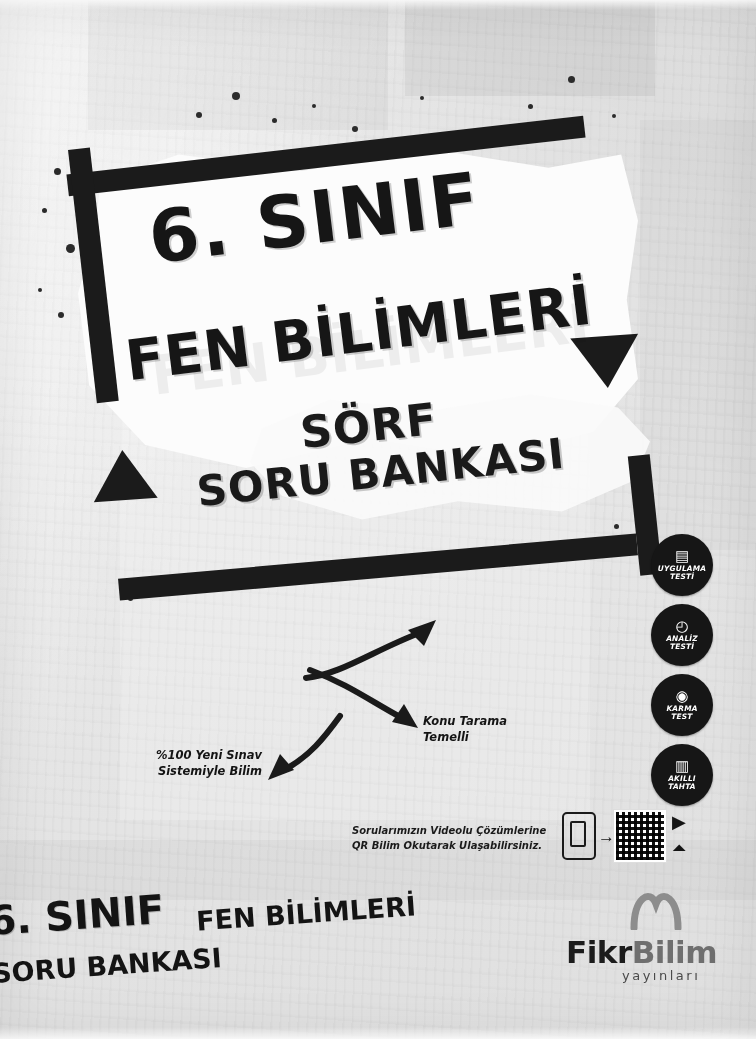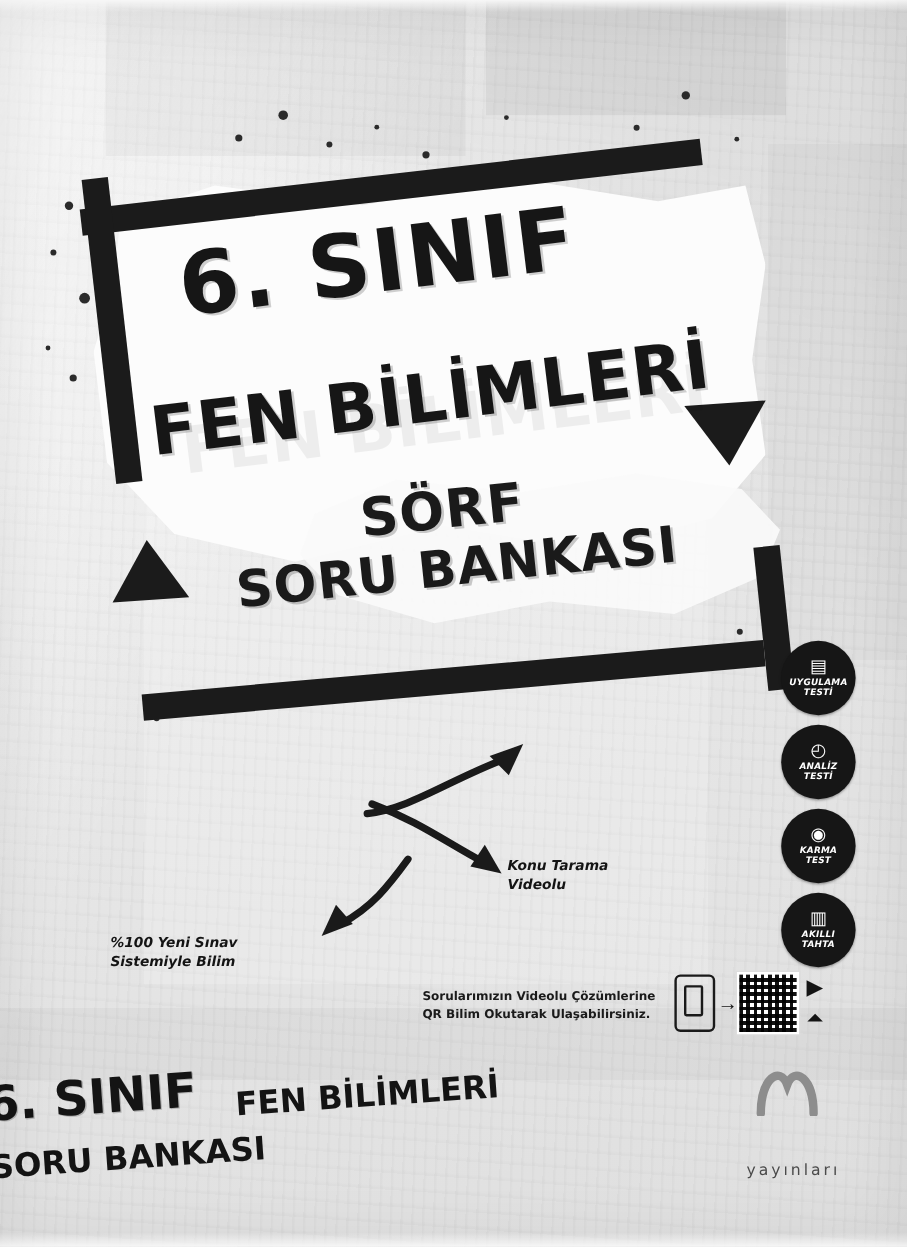--- a/index.html
+++ b/index.html
@@ -190,21 +190,21 @@
     font-size: 11.5px;
     font-weight: 700;
     color: #141414;
     line-height: 1.38;
     font-style: italic;
     font-family: "DejaVu Sans", sans-serif;
   }
   .c-1 { left: 440px; top: 628px; }
   .c-2 { left: 423px; top: 714px; }
   .c-3 { left: 118px; top: 652px; width: 168px; text-align: right; }
-  .c-4 { left: 92px;  top: 778px; width: 170px; text-align: left; }
+  .c-4 { left: 92px;  top: 748px; width: 170px; text-align: right; }
 
   .curve { position: absolute; }
 
   
   .badges {
     position: absolute;
     left: 644px; top: 534px;
     width: 76px;
   }
   .badge {
@@ -235,20 +235,21 @@
     font-family: "DejaVu Sans", sans-serif;
     text-transform: uppercase;
   }
 
   
   .qr-note {
     position: absolute;
     left: 352px; top: 824px;
     font-size: 10px;
     font-weight: 700;
+    font-style: italic;
     color: #1a1a1a;
     line-height: 1.45;
     font-family: "DejaVu Sans", sans-serif;
   }
   .phone-ico {
     position: absolute;
     left: 562px; top: 812px;
     width: 30px; height: 44px;
     border: 2.5px solid #1a1a1a;
     border-radius: 5px;
@@ -422,21 +423,21 @@
     <path d="M10 14 C 48 28, 72 46, 102 62" stroke="#1a1a1a" stroke-width="6" fill="none" stroke-linecap="round"></path>
     <polygon points="118,72 92,66 104,48" fill="#1a1a1a"></polygon>
   </svg>
   <svg class="curve" style="left:248px; top:708px;" width="110" height="90" viewBox="0 0 110 90">
     <path d="M92 8 C 76 30, 62 48, 36 62" stroke="#1a1a1a" stroke-width="6" fill="none" stroke-linecap="round"></path>
     <polygon points="20,72 32,46 46,62" fill="#1a1a1a"></polygon>
   </svg>
 
   <div class="callout c-2">
     <div>Konu Tarama</div>
-    <div>Videolu</div>
+    <div>Temelli</div>
   </div>
   <div class="callout c-4">
     <div>%100 Yeni Sınav</div>
     <div>Sistemiyle Bilim</div>
   </div>
 
   <div class="badges">
     <div class="badge">
       <span class="b-ico">▤</span>
       <span class="b-txt">UYGULAMA</span>
@@ -465,20 +466,23 @@
   </div>
   <div class="phone-ico"></div>
   <div class="arrow-small">→</div>
   <div class="qr"></div>
   <div class="store-ico store-1">▶</div>
   <div class="store-ico store-2">⏶</div>
 
   <svg class="logo-mark" viewBox="0 0 56 44">
     <path d="M6 42 C 6 12, 22 2, 28 18 C 34 2, 50 12, 50 42" stroke="#8d8d8d" stroke-width="7" fill="none" stroke-linecap="round"></path>
   </svg>
+  <div class="logo-name">
+    <span>Fikr</span><span class="accent">Bilim</span>
+  </div>
   <div class="logo-sub">yayınları</div>
 
   <div class="spine-grade">6. SINIF</div>
   <div class="spine-subject">FEN BİLİMLERİ</div>
   <div class="spine-type">SORU BANKASI</div>
 
   <div class="edge-top"></div>
   <div class="edge-bottom"></div>
   <div class="vignette"></div>
 </div>

